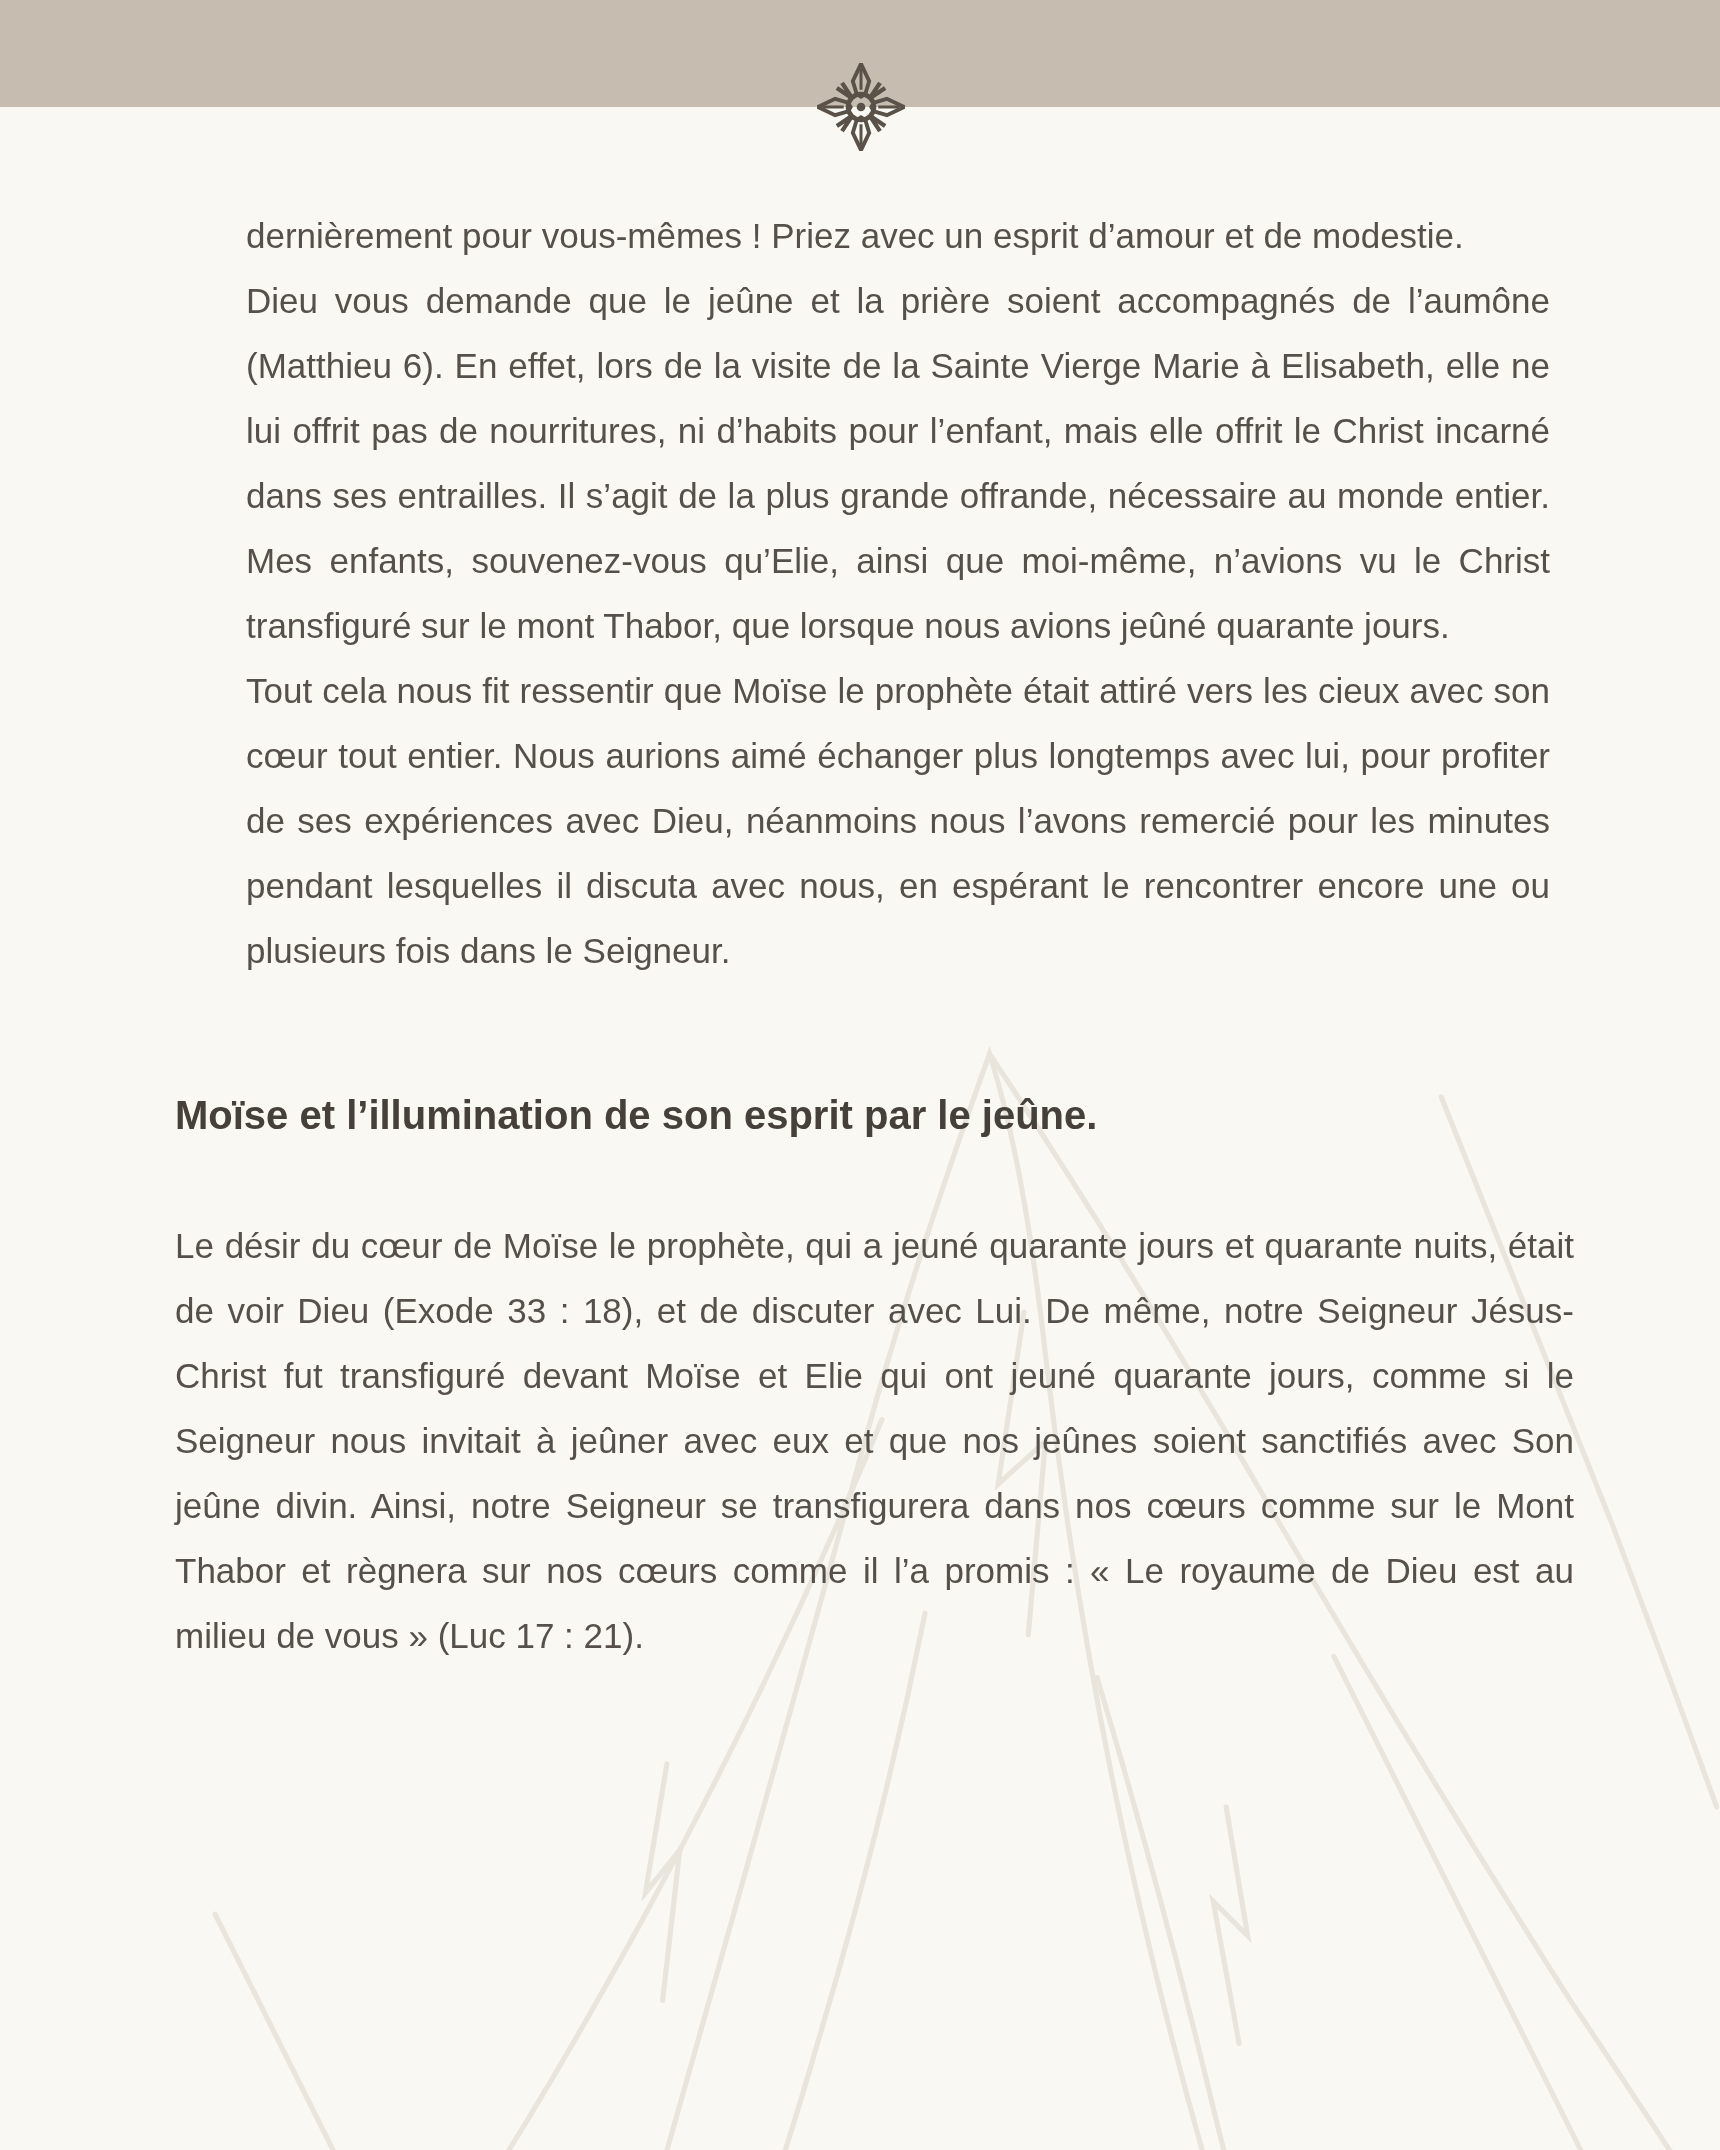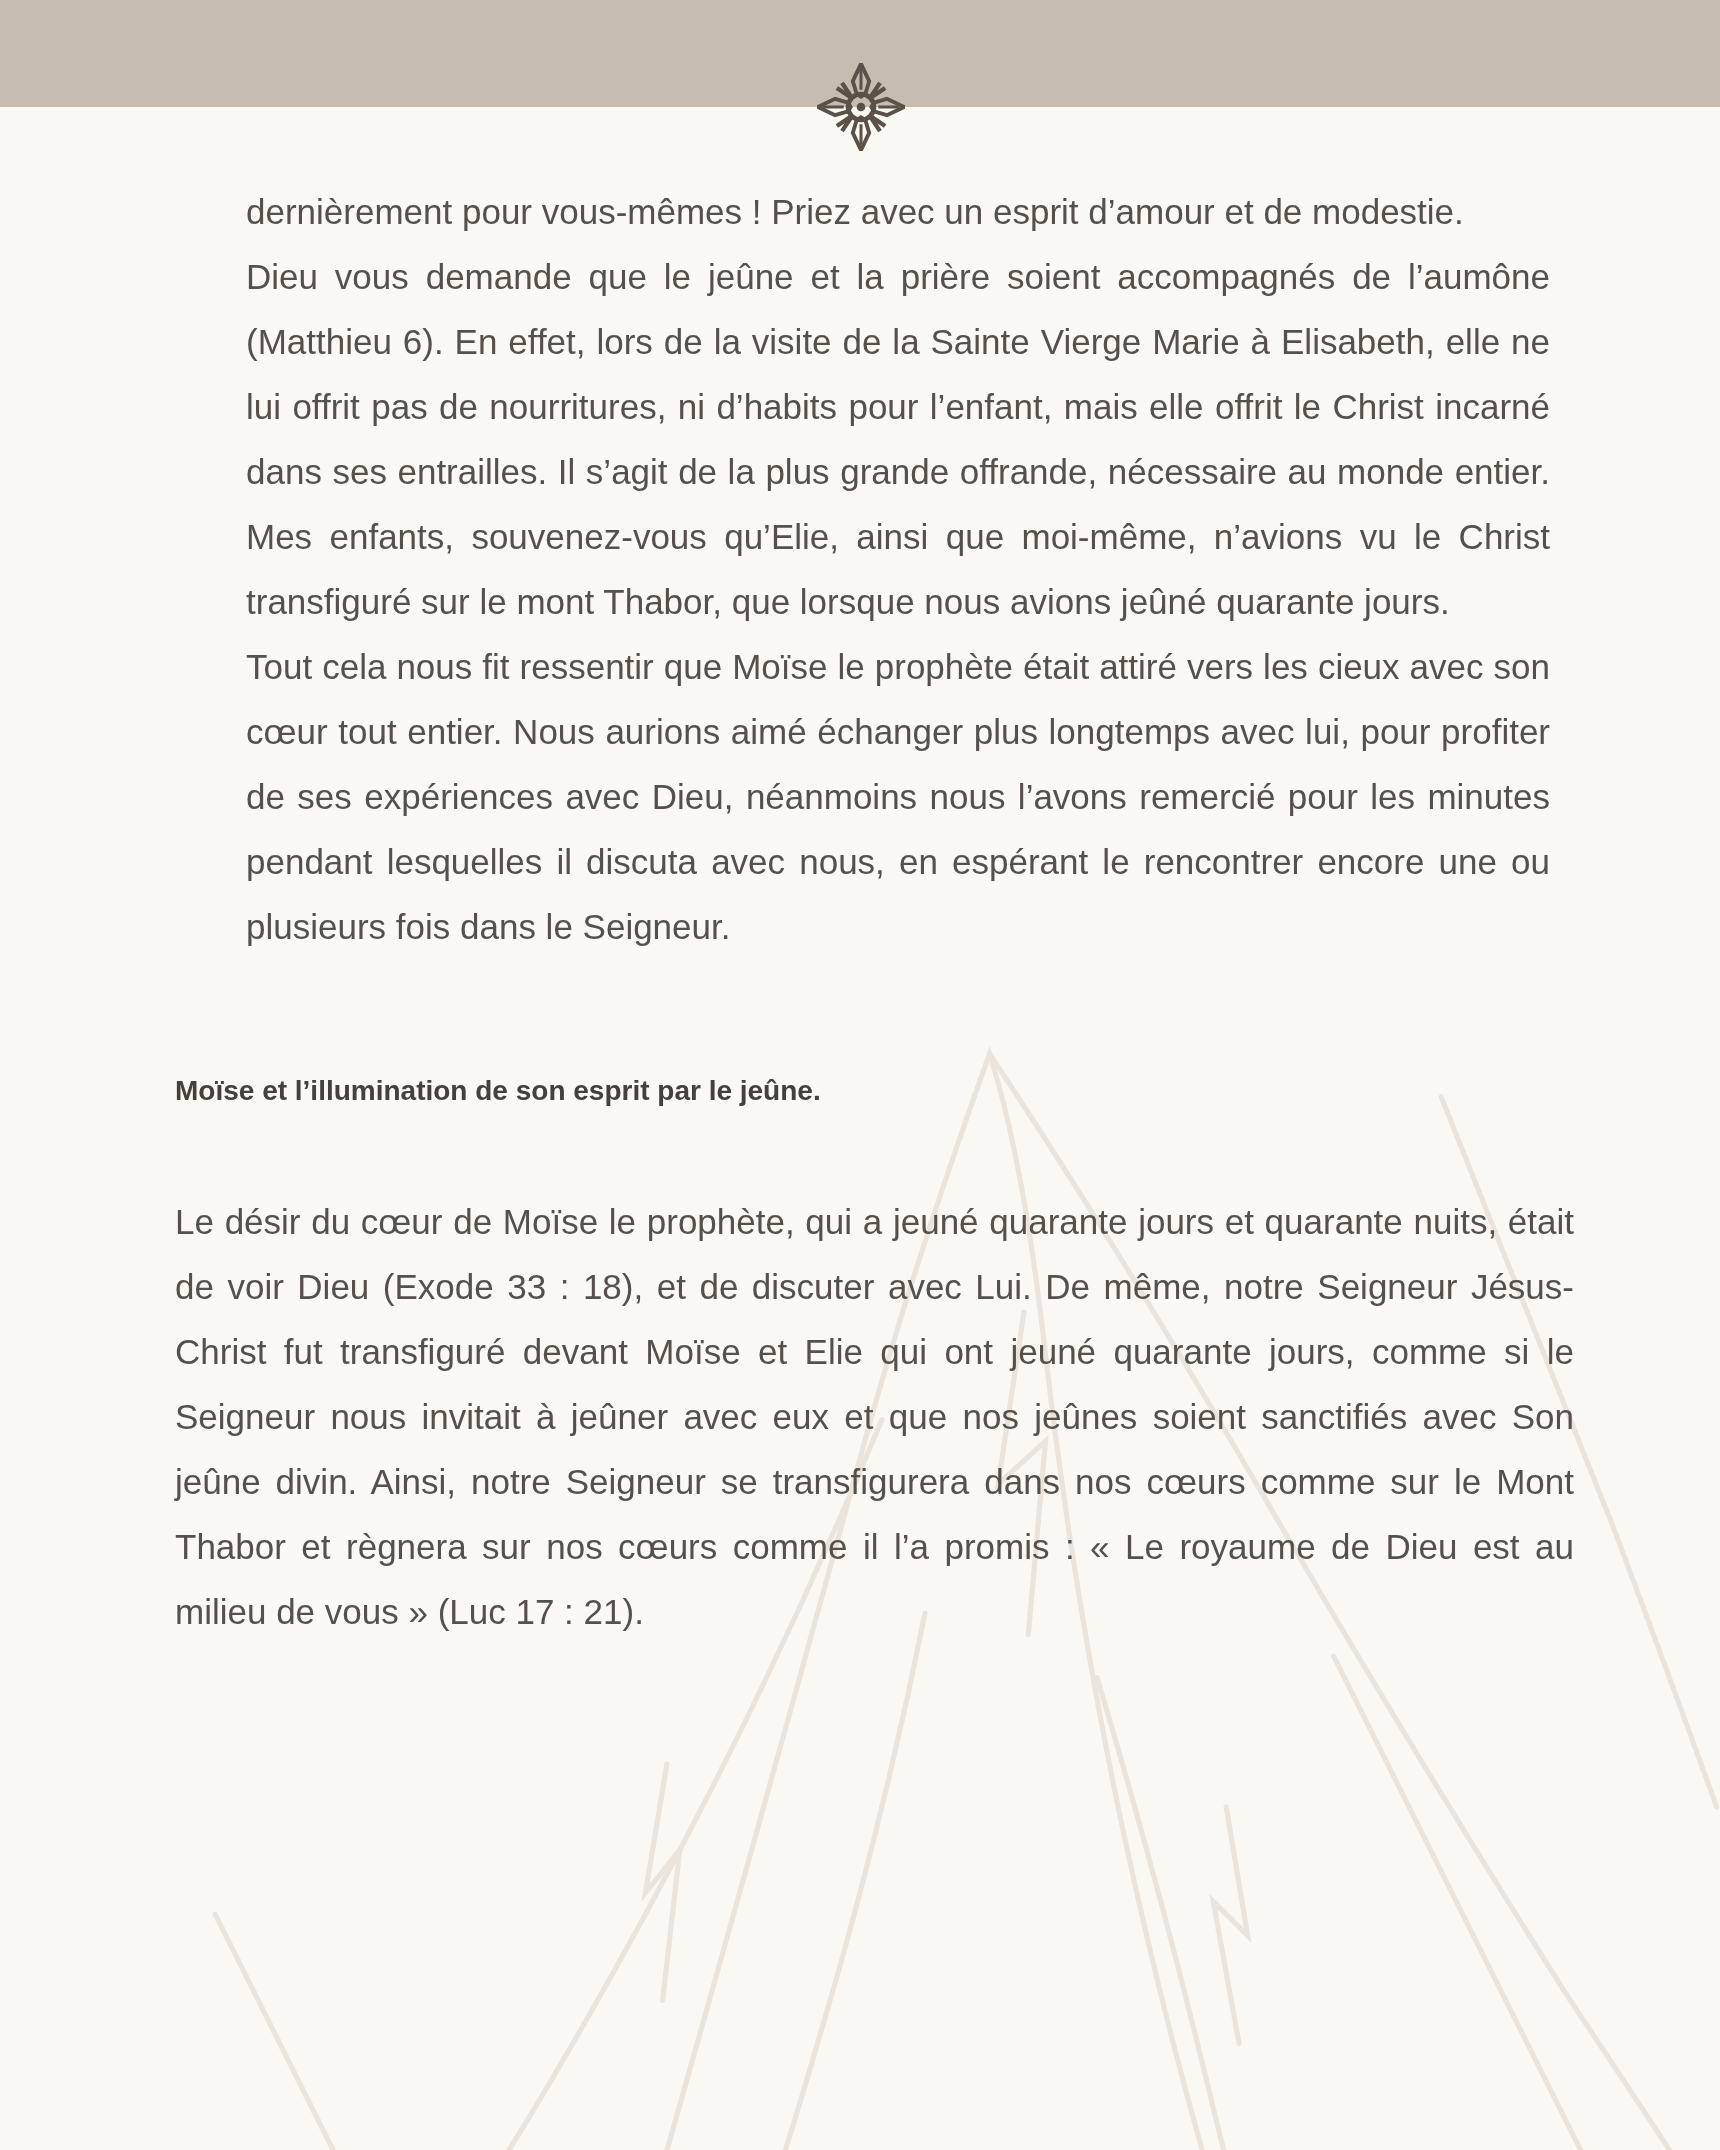--- a/index.html
+++ b/index.html
@@ -11,29 +11,29 @@
   }
   .band{position:absolute;left:0;width:100%;background:var(--band,#c6bcb0);z-index:3}
   .band-top{top:0;height:107px}
   .ornament{
     position:absolute;top:63px;left:50%;transform:translateX(-50%);
     width:88px;height:88px;z-index:4;
   }
   .watermark{position:absolute;left:0;top:0;width:1721px;height:2409px;z-index:1;pointer-events:none}
   main{
     position:absolute;top:107px;left:175px;width:1399px;z-index:2;
-    padding-top:72px;
+    padding-top:96px;
   }
   main p{
     margin:0;text-align:justify;
     font-size:35px;line-height:65px;letter-spacing:0;
   }
   .indented p{margin-left:71px;margin-right:24px}
   h2{
-    font-size:28px;line-height:56px;font-weight:bold;
+    font-size:40px;line-height:56px;font-weight:bold;
     color:var(--heading,#45403a);
     margin:104px 0 70px 0;text-align:left;
   }
   .para-block p + p{margin-top:60px}
 </style>
 </head>
 <body>
 
 <svg class="watermark" viewBox="0 0 4000 5600" fill="none" stroke="#e9e5dc" stroke-width="12" stroke-linecap="round">
   <path d="M1450 5350 Q1750 4300 2010 3350 Q2120 2950 2300 2450 Q2380 2700 2430 3150 Q2500 3750 2620 4300 Q2740 4850 2900 5350"></path>

